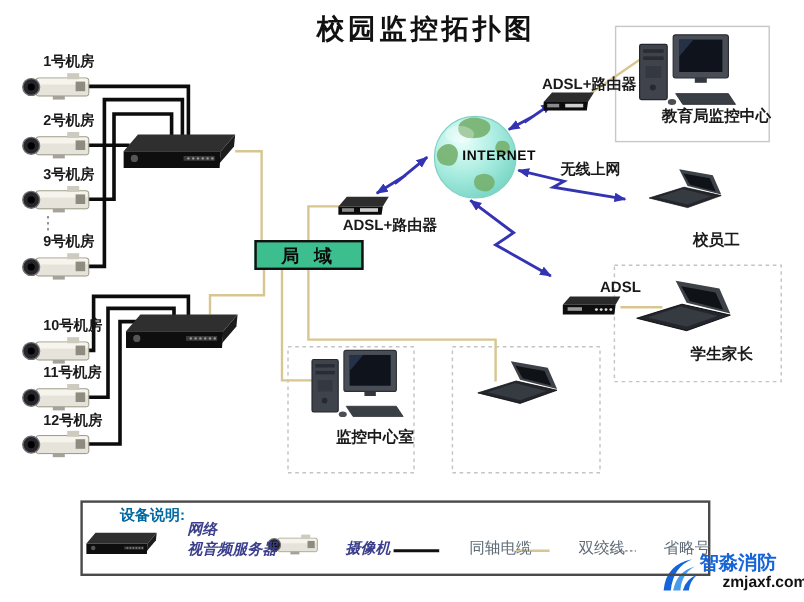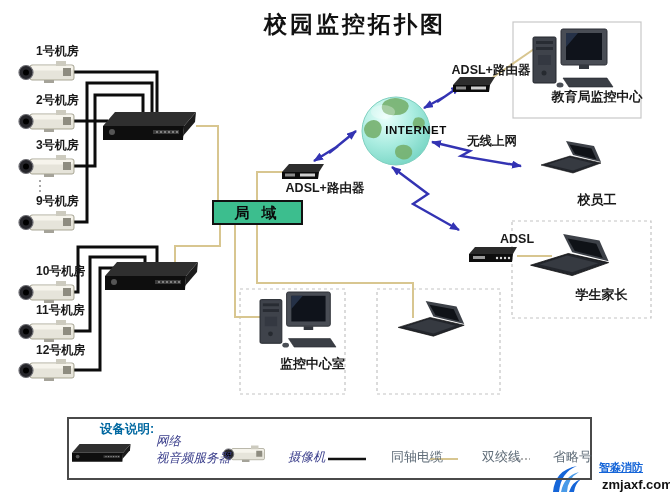--- a/index.html
+++ b/index.html
@@ -15,23 +15,23 @@
   .small-label{font-size:12.5px;font-weight:600;text-align:center;}
   .lan-box{
     position:absolute;z-index:2;left:212px;top:200px;width:91px;height:25px;
     background:var(--lan-green,#3CBE8E);border:2px solid #111;box-sizing:border-box;
     display:flex;align-items:flex-end;justify-content:center;
     font-size:15px;font-weight:bold;letter-spacing:4px;color:#0a0a0a;
   }
   .internet-label{left:358px;top:124px;width:76px;text-align:center;font-size:11.5px;font-weight:bold;letter-spacing:.5px;color:#0a0a0a;}
   .legend-box{position:absolute;z-index:2;left:67px;top:417px;width:525px;height:63px;border:2px solid #4a4a4a;box-sizing:border-box;}
   .legend-title{left:80px;top:422px;font-size:12.5px;font-weight:bold;color:#0369a1;}
-  .legend-blue{font-size:12.5px;font-weight:normal;font-style:italic;color:var(--legend-text-blue,#3B3F8C);text-align:center;}
+  .legend-blue{font-size:12.5px;font-weight:bold;font-style:italic;color:var(--legend-text-blue,#3B3F8C);text-align:center;}
   .legend-gray{font-size:13px;color:#5f6c78;}
-  .wm-name{left:579px;top:461px;font-size:11px;font-weight:bold;color:var(--watermark-blue,#1565D8);text-decoration:underline;}
+  .wm-name{left:563px;top:461px;font-size:16px;font-weight:bold;color:var(--watermark-blue,#1565D8);}
   .wm-url{left:582px;top:478px;font-size:13px;font-weight:bold;color:#111;}
   .cable{stroke:#0c0c0c;stroke-width:3;fill:none;}
   .tan{stroke:var(--cable-tan,#D8C690);stroke-width:2;fill:none;}
   .dots{stroke:#8a8a8a;stroke-width:1.5;fill:none;stroke-dasharray:2,3;}
   .arrow{stroke:var(--arrow-blue,#3333B3);stroke-width:2.4;fill:none;}
   .arrow-head{fill:var(--arrow-blue,#3333B3);}
   .dbox{fill:none;stroke:#c4c4c4;stroke-width:1.2;stroke-dasharray:3,3;}
   .sbox{fill:none;stroke:#c8c8c8;stroke-width:1.2;}
   .coax-sample{stroke:#111;stroke-width:2.5;}
   .tan-sample{stroke:var(--cable-tan,#D8C690);stroke-width:2;}

